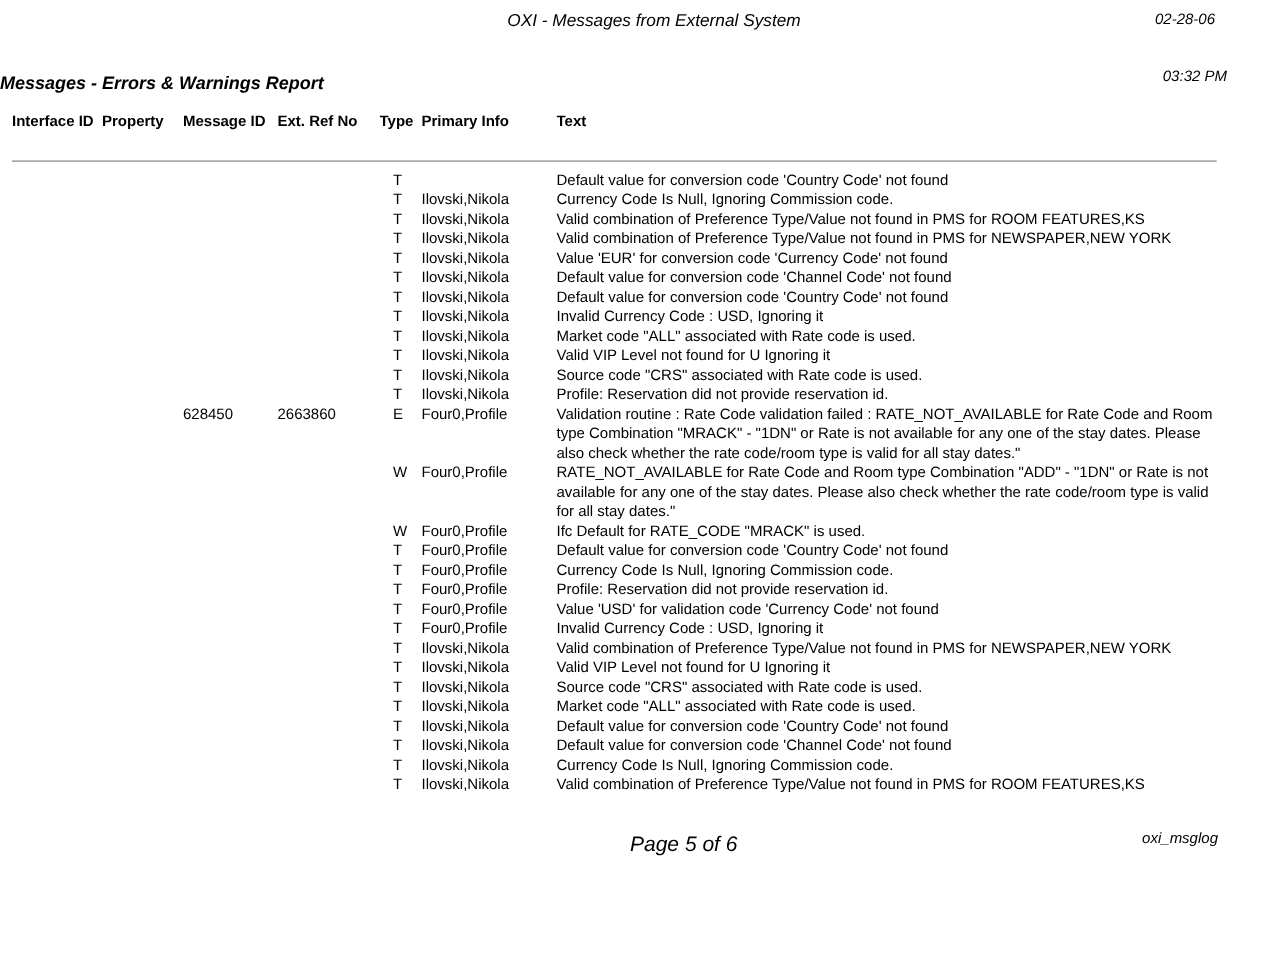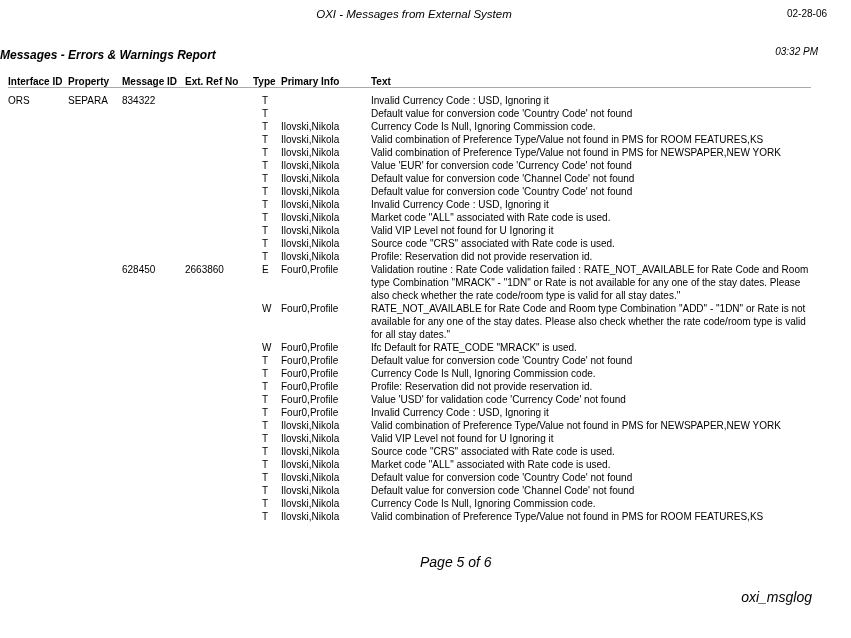--- a/index.html
+++ b/index.html
@@ -12,25 +12,27 @@
     font-family: "Liberation Sans", sans-serif;
     overflow: hidden;
   }
   .doc-title {
     position: absolute;
     top: 8px; left: 0;
     width: 828px;
     text-align: center;
     font-size: 11.5px;
     font-style: italic;
+    padding-left: 22px;
   }
   .doc-date {
     position: absolute;
-    top: 8px; right: 24px;
-    font-size: 10px;
+    top: 8px; right: 41px;
+    font-size: 10px;
+    font-style: italic;
   }
   .report-title {
     position: absolute;
     top: 48px; left: 0;
     width: 828px;
     text-align: left;
     font-size: 12px;
     font-style: italic;
     font-weight: bold;
   }
@@ -45,44 +47,43 @@
     left: 8px; top: 76px;
     width: 803px;
     border-collapse: collapse;
     table-layout: fixed;
     font-size: 10px;
   }
   table.report th {
     text-align: left;
     font-weight: bold;
     font-size: 10px;
-    padding: 0 0 0 0;
+    padding: 0 0 20px 0;
     border-bottom: 1px solid #aaaaaa;
     white-space: nowrap;
     overflow: hidden;
   }
   table.report td {
     vertical-align: top;
     padding: 0;
     line-height: 13px;
   }
   table.report tbody tr:first-child td { padding-top: 6px; }
   td.col-type { padding-left: 9px !important; }
   .footer-page {
     position: absolute;
     top: 554px; left: 420px;
     font-size: 14px;
     font-style: italic;
   }
   .footer-id {
     position: absolute;
     top: 554px; right: 39px;
-    font-size: 14px;
-    font-style: italic;
-    margin-top: 35px;
+    font-size: 10px;
+    font-style: italic;
   }
 </style>
 </head>
 <body>
 
 <div class="page">
 
   <div class="doc-title">OXI - Messages from External System</div>
   <div class="doc-date">02-28-06</div>
 
@@ -105,29 +106,20 @@
         <th>Property</th>
         <th>Message ID</th>
         <th>Ext. Ref No</th>
         <th>Type</th>
         <th>Primary Info</th>
         <th>Text</th>
       </tr>
     </thead>
     <tbody>
         <tr>
-          <td class="col-interface-id">ORS</td>
-          <td class="col-property">SEPARA</td>
-          <td class="col-message-id">834322</td>
-          <td class="col-ext-ref-no"></td>
-          <td class="col-type">T</td>
-          <td class="col-primary-info"></td>
-          <td class="col-text">Invalid Currency Code : USD, Ignoring it</td>
-        </tr>
-        <tr>
           <td class="col-interface-id"></td>
           <td class="col-property"></td>
           <td class="col-message-id"></td>
           <td class="col-ext-ref-no"></td>
           <td class="col-type">T</td>
           <td class="col-primary-info"></td>
           <td class="col-text">Default value for conversion code 'Country Code' not found</td>
         </tr>
         <tr>
           <td class="col-interface-id"></td>

